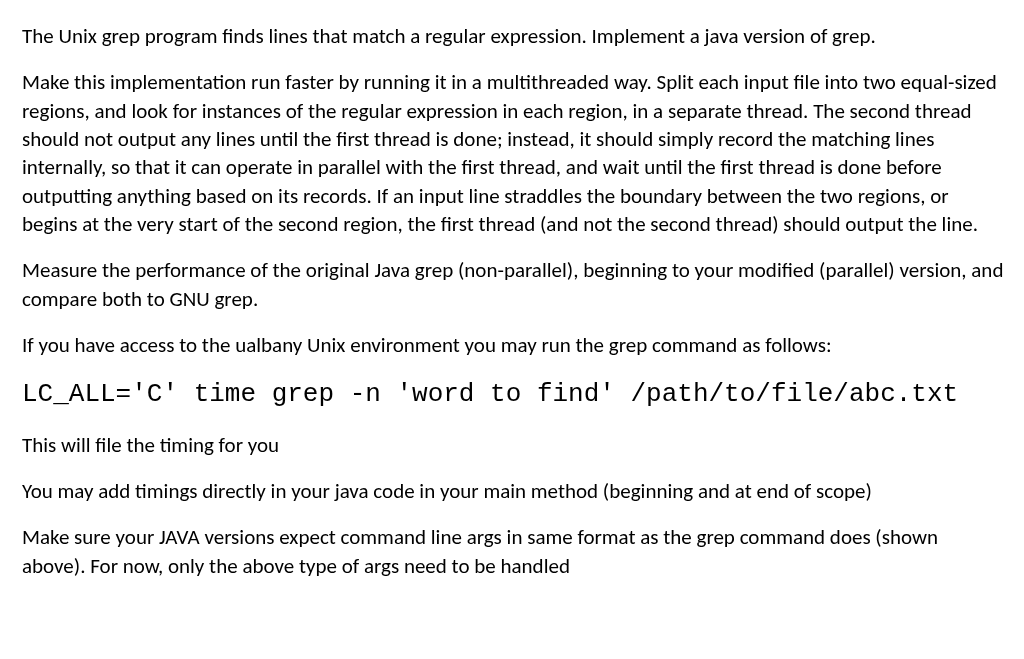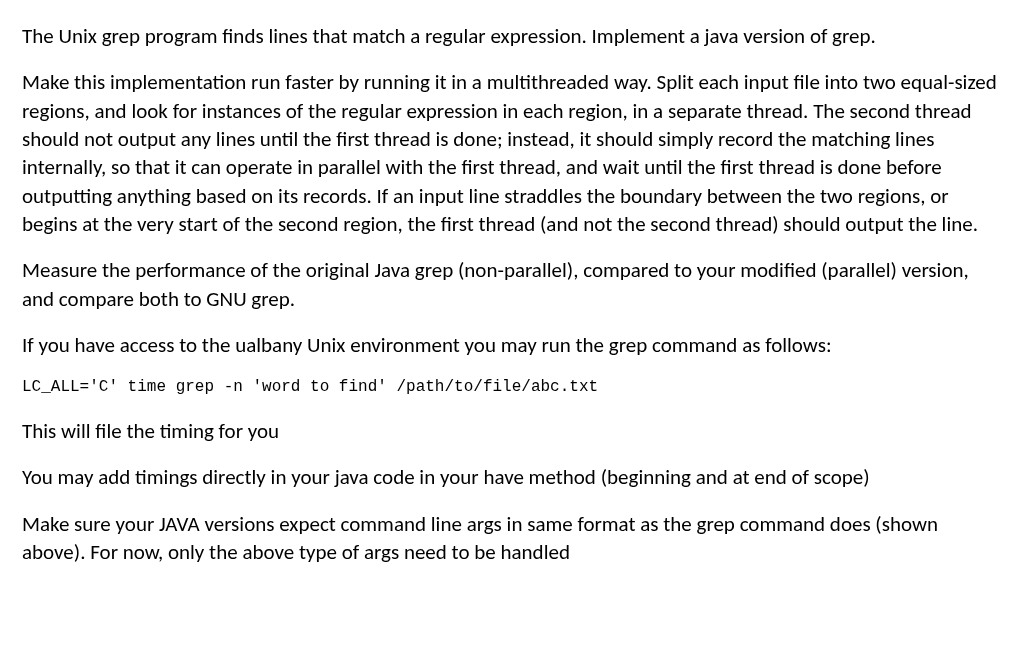--- a/index.html
+++ b/index.html
@@ -11,26 +11,26 @@
       margin: 0;
       padding: 22px 20px 20px 22px;
       width: 1024px;
       box-sizing: border-box;
     }
     p {
       margin: 0 0 18px 0;
     }
     .code {
       font-family: "Courier New", Courier, monospace;
-      font-size: 16px;
+      font-size: 26px;
     }
   </style>
 </head>
 <body>
 
 <p>The Unix grep program finds lines that match a regular expression. Implement a java version of grep.</p>
 <p>Make this implementation run faster by running it in a multithreaded way. Split each input file into two equal-sized regions, and look for instances of the regular expression in each region, in a separate thread. The second thread should not output any lines until the first thread is done; instead, it should simply record the matching lines internally, so that it can operate in parallel with the first thread, and wait until the first thread is done before outputting anything based on its records. If an input line straddles the boundary between the two regions, or begins at the very start of the second region, the first thread (and not the second thread) should output the line.</p>
-<p>Measure the performance of the original Java grep (non-parallel), compared to your modified (parallel) version, and compare both to GNU grep.</p>
+<p>Measure the performance of the original Java grep (non-parallel), beginning to your modified (parallel) version, and compare both to GNU grep.</p>
 <p>If you have access to the ualbany Unix environment you may run the grep command as follows:</p>
 <p class="code">LC_ALL='C' time grep -n 'word to find' /path/to/file/abc.txt</p>
 <p>This will file the timing for you</p>
-<p>You may add timings directly in your java code in your have method (beginning and at end of scope)</p>
+<p>You may add timings directly in your java code in your main method (beginning and at end of scope)</p>
 <p>Make sure your JAVA versions expect command line args in same format as the grep command does (shown above). For now, only the above type of args need to be handled</p>
 
 </body></html>

